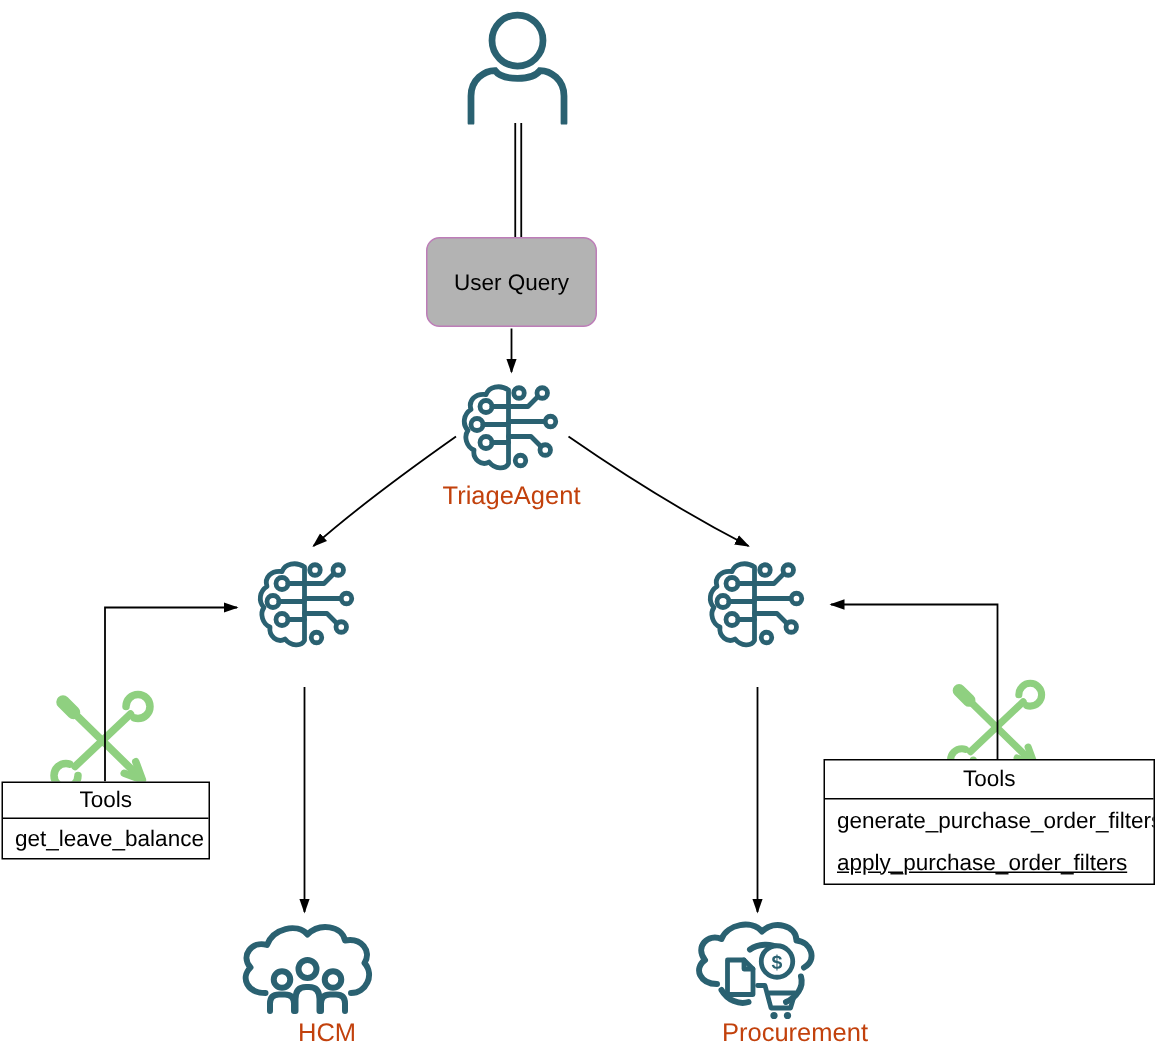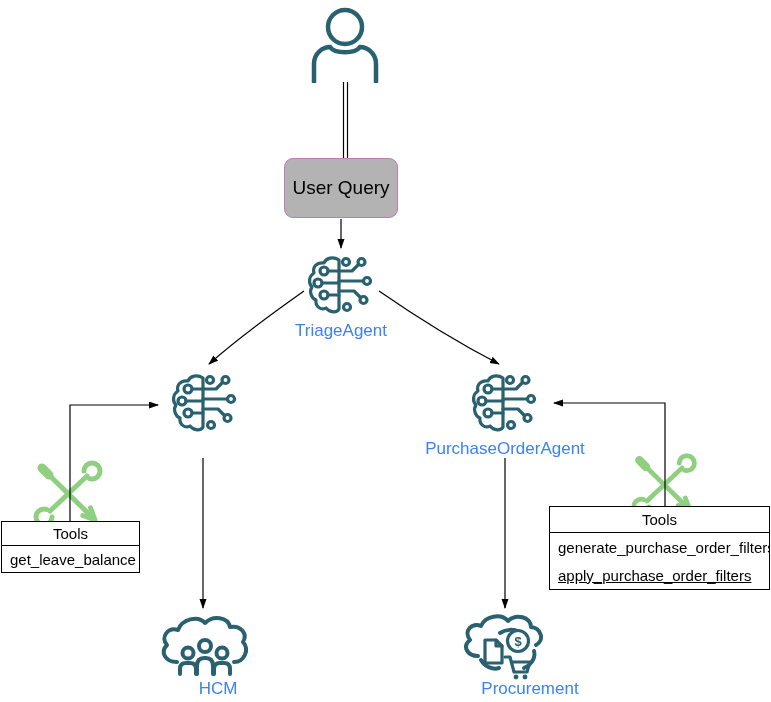--- a/index.html
+++ b/index.html
@@ -2,28 +2,28 @@
 <html><head>
 <meta charset="utf-8">
 <style>
   html,body{margin:0;padding:0;background:#fff;}
   #canvas{
     position:relative;width:771px;height:702px;background:#fff;overflow:hidden;
     font-family:"Liberation Sans", sans-serif;color:#111;
   }
   .abs{position:absolute;}
   .node-label{
-    position:absolute;text-align:center;font-size:17px;color:#3b82f6;
+    position:absolute;text-align:center;font-size:17px;color:#c2410c;
     white-space:nowrap;transform:translateX(-50%);
   }
   #user-query-box{
     position:absolute;left:284px;top:158px;width:114px;height:60px;
     background:#b3b3b3;border:1px solid #bd7db8;border-radius:9px;
     display:flex;align-items:center;justify-content:center;
-    font-size:19px;color:#000;box-sizing:border-box;z-index:3;
+    font-size:15px;color:#000;box-sizing:border-box;z-index:3;
   }
   .tools-table{
     position:absolute;background:#fff;border:1px solid #000;box-sizing:border-box;z-index:3;
     font-size:15px;color:#000;
   }
   .tools-header{
     text-align:center;border-bottom:1px solid #000;display:flex;align-items:center;justify-content:center;
   }
   .tools-row{display:flex;align-items:center;padding-left:8px;white-space:nowrap;overflow:hidden;}
   #connectors{position:absolute;left:0;top:0;z-index:2;}
@@ -126,21 +126,20 @@
       <circle cx="41" cy="10" r="3.5"></circle>
       <path d="M34 19 L47 19 L53 13"></path>
         <circle cx="56.5" cy="10" r="3.5"></circle>
       <path d="M34 29 L58 29"></path>
         <circle cx="62" cy="29" r="3.5"></circle>
       <path d="M34 39 L49 39 L55 45"></path>
         <circle cx="58.5" cy="48" r="3.5"></circle>
       <circle cx="42" cy="55" r="3.5"></circle>
     </g>
   </svg>
-  <div class="node-label" style="left:505px;top:439px;">PurchaseOrderAgent</div>
 
   <svg class="abs icon-behind abs" style="position:absolute;left:30px;top:458px;" width="78" height="70" viewBox="0 0 78 70">
     <g stroke="#8fd080" stroke-width="5" fill="none" stroke-linecap="round" stroke-linejoin="round">
       <path d="M12 10 L19 17" stroke-width="9"></path>
       <path d="M16 14 L63 60"></path>
       <path d="M52.8 57.5 L65 62 L60.5 49.8"></path>
       <path d="M20 53 L57 18"></path>
       <circle cx="14" cy="59" r="8" stroke-dasharray="40 10.3"></circle>
       <circle cx="62" cy="13" r="8" stroke-dasharray="40 10.3" transform="rotate(180 62 13)"></circle>
     </g>

